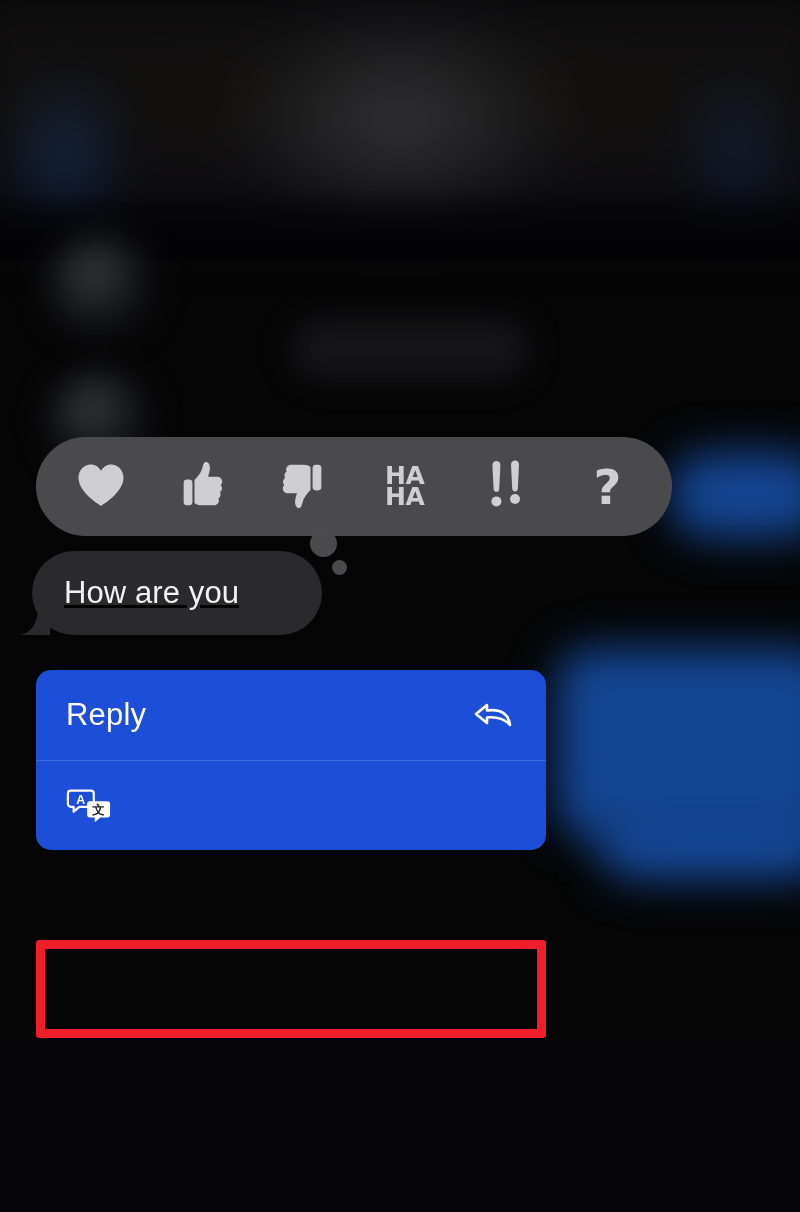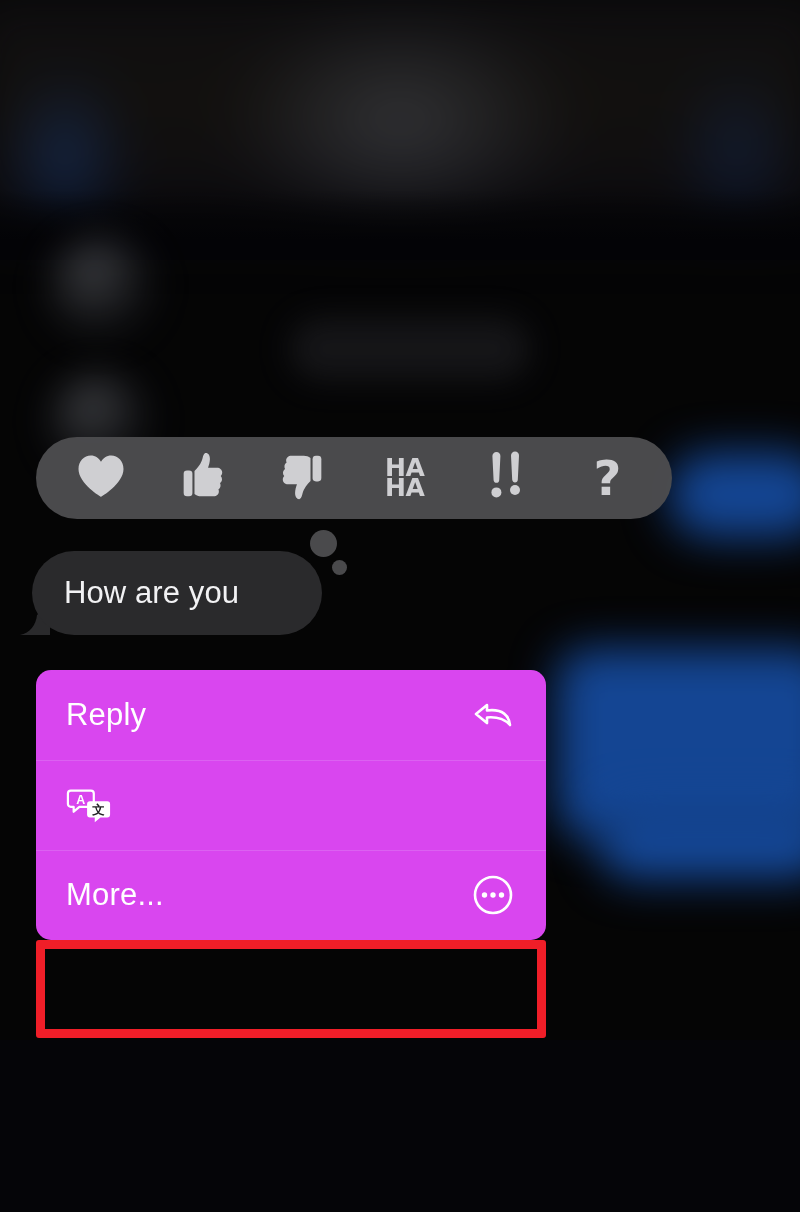--- a/index.html
+++ b/index.html
@@ -98,21 +98,21 @@
     position: absolute;
     left: 0; top: 1040px;
     width: 800px; height: 172px;
     background: #050508;
   }
 
   
   #reaction-bar {
     position: absolute;
     left: 36px; top: 437px;
-    width: 636px; height: 82px;
+    width: 636px; height: 99px;
     border-radius: 51px;
     background: rgba(76,76,78,0.97);
     display: flex;
     align-items: center;
     justify-content: space-around;
     padding: 0 14px;
   }
   .reaction {
     width: 78px;
     height: 78px;
@@ -154,41 +154,42 @@
   
   #message-bubble {
     position: absolute;
     left: 32px; top: 551px;
     width: 290px; height: 84px;
     border-radius: 42px;
     background: #2a2a2c;
     display: flex;
     align-items: center;
     padding-left: 32px;
+    text-decoration: underline;
   }
   #message-bubble .text {
     color: #f2f2f4;
     font-size: 31px;
     letter-spacing: 0.1px;
   }
   .bubble-tail {
     position: absolute;
     left: 20px; top: 603px;
     width: 30px; height: 32px;
     overflow: hidden;
   }
   .bubble-tail svg { display: block; }
 
   
   #context-menu {
     position: absolute;
     left: 36px; top: 670px;
     width: 510px;
     border-radius: 15px;
-    background: #d946ef;
+    background: #1d4ed8;
     overflow: hidden;
   }
   .menu-item {
     position: relative;
     height: 90px;
     display: flex;
     align-items: center;
     justify-content: space-between;
     padding: 0 30px 0 30px;
     cursor: pointer;
@@ -331,27 +332,16 @@
         </g>
         <text x="15.5" y="19.5" font-family="'Liberation Sans',sans-serif" font-size="13" font-weight="700" fill="#ffffff" text-anchor="middle">A</text>
         <g>
           <path d="M25 17 H43 a3 3 0 0 1 3 3 V31 a3 3 0 0 1 -3 3 H36 L30 39 V34 H25 a3 3 0 0 1 -3 -3 V20 a3 3 0 0 1 3 -3 Z" fill="#ffffff"></path>
           <text x="34" y="30.5" font-family="'DejaVu Sans','Liberation Sans',sans-serif" font-size="13" font-weight="700" fill="#212123" text-anchor="middle">文</text>
         </g>
       </svg>
     </span>
   </div>
 
-  <div class="menu-item">
-    <span class="menu-label">More...</span>
-    <span class="menu-icon">
-      <svg width="44" height="44" viewBox="0 0 44 44">
-        <circle cx="22" cy="22" r="18" fill="none" stroke="#ffffff" stroke-width="2.6"></circle>
-        <circle cx="13.5" cy="22" r="2.7" fill="#ffffff"></circle>
-        <circle cx="22" cy="22" r="2.7" fill="#ffffff"></circle>
-        <circle cx="30.5" cy="22" r="2.7" fill="#ffffff"></circle>
-      </svg>
-    </span>
-  </div>
 
 </div>
 
 <div id="highlight-box"></div>
 
 </body></html>

